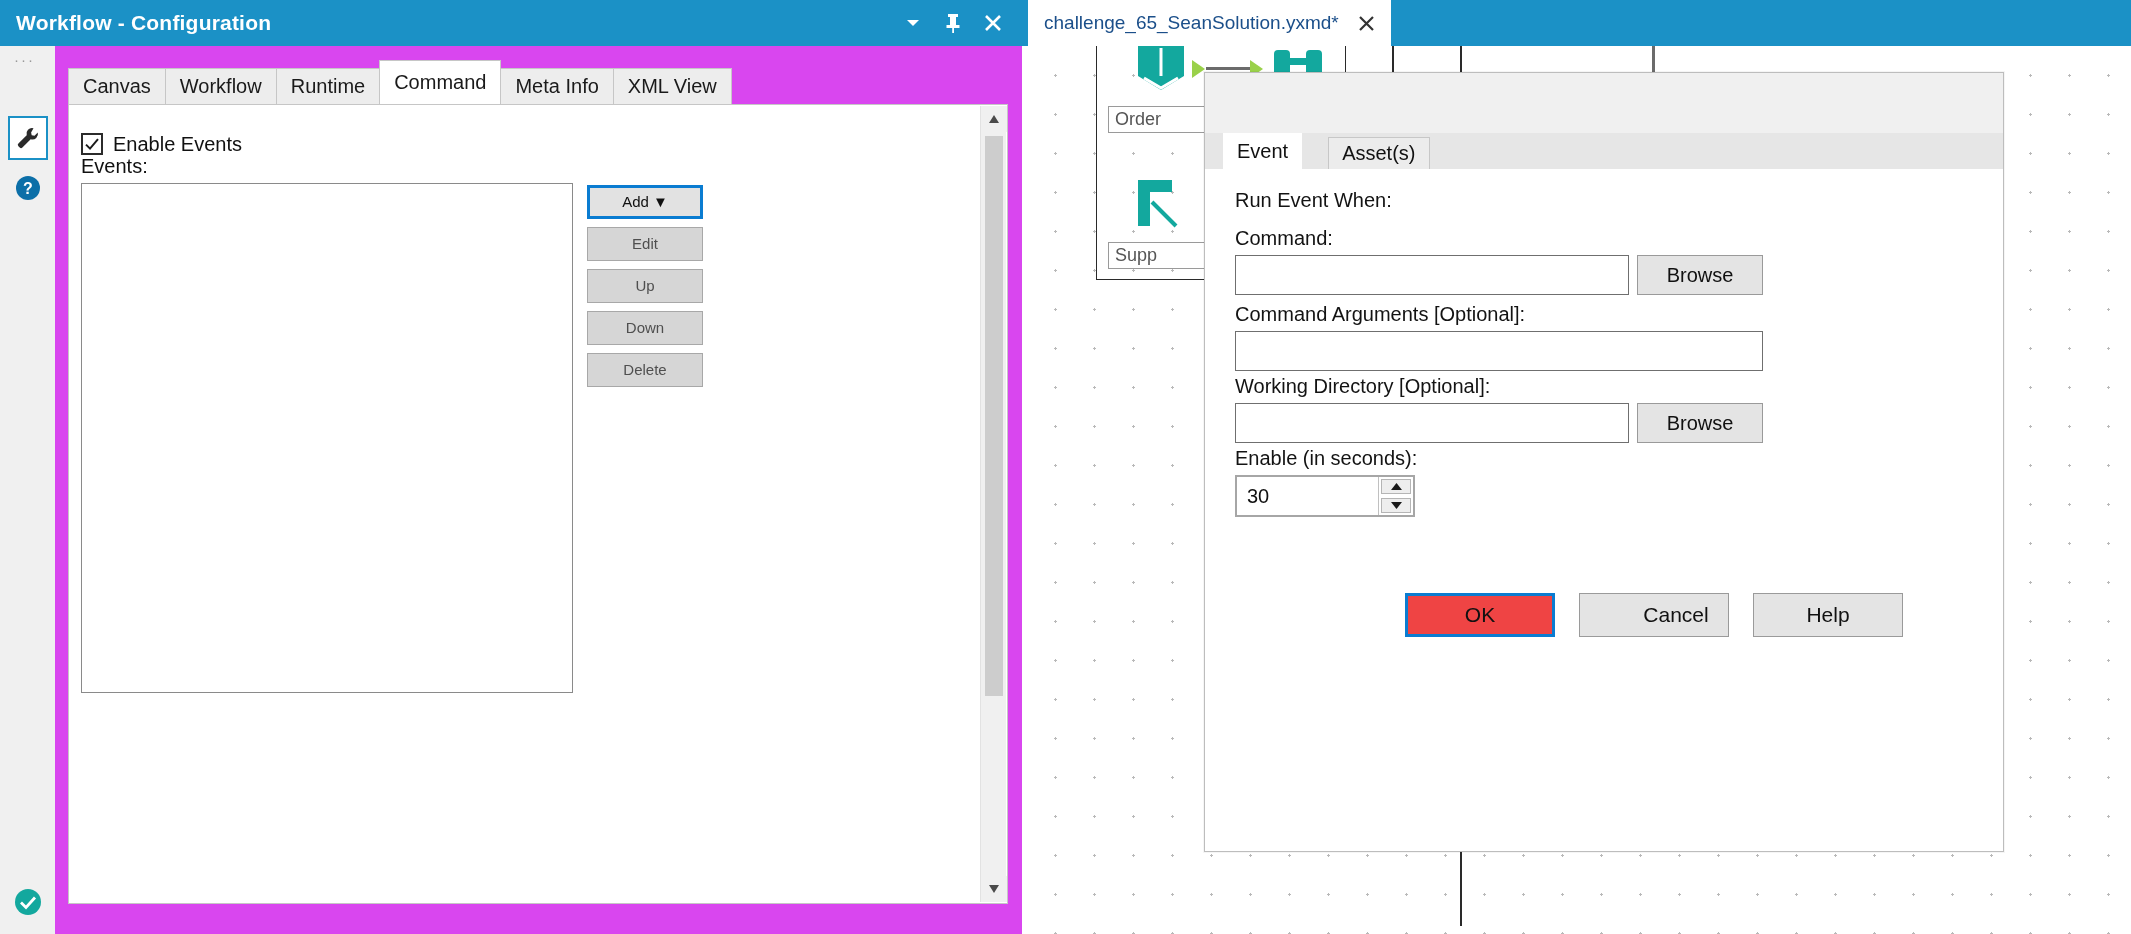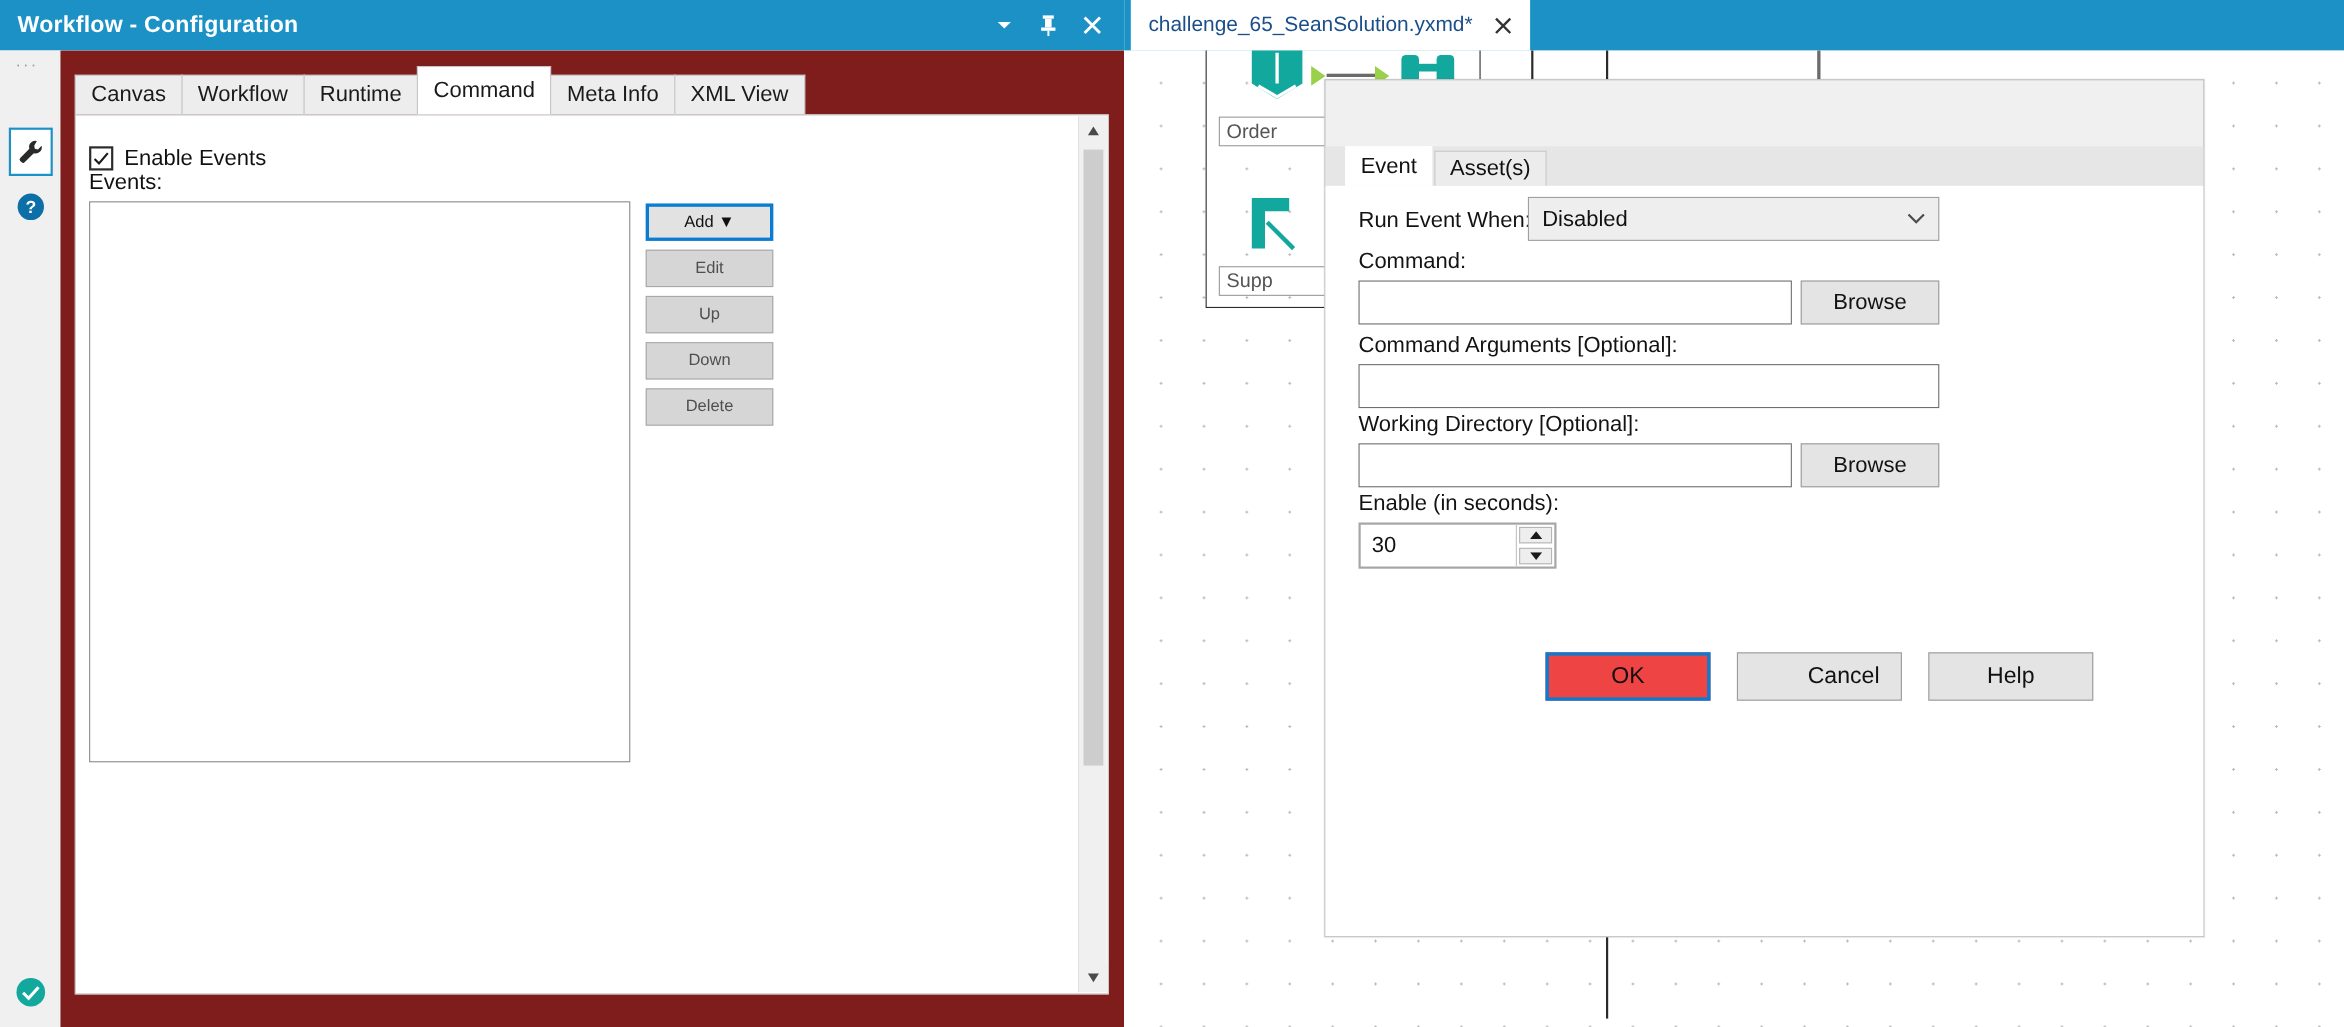--- a/index.html
+++ b/index.html
@@ -60,21 +60,21 @@
     position:absolute;left:8px;top:122px;width:40px;height:40px;
     display:flex;align-items:center;justify-content:center;cursor:pointer;
   }
   .rail-bottom{
     position:absolute;left:10px;bottom:14px;width:36px;height:36px;
     display:flex;align-items:center;justify-content:center;cursor:pointer;
   }
 
   .cfg-main{
     position:absolute;left:55px;top:0;right:0;bottom:0;
-    background:#7f1d1d;
+    background:#d946ef;
   }
   .tabstrip{
     position:absolute;left:13px;top:16px;height:42px;
     display:flex;align-items:flex-end;
   }
   .tab{
     height:36px;padding:0 14px;display:flex;align-items:center;
     background:#ededed;border:1px solid #c6c6c6;border-bottom:none;
     margin-right:-1px;font-size:20px;color:#1a1a1a;cursor:pointer;
     box-sizing:border-box;
@@ -194,20 +194,21 @@
   }
   .dlg-title{font-size:23px;color:#1c1c1c;margin-left:24px;}
   .dlg-close{
     margin-left:auto;margin-right:20px;width:34px;height:34px;
     display:flex;align-items:center;justify-content:center;cursor:pointer;color:#2a2a2a;
   }
   .dlg-tabs{
     position:absolute;left:0;top:60px;width:100%;height:36px;
     background:#e6e6e6;display:flex;align-items:flex-end;padding-left:18px;
     box-sizing:border-box;
+    gap:24px;
   }
   .dlg-tab{
     height:32px;padding:0 13px;display:flex;align-items:center;
     font-size:20px;color:#111;cursor:pointer;box-sizing:border-box;
     border:1px solid #c7c7c7;border-bottom:none;background:#ececec;margin-right:2px;
   }
   .dlg-tab.active{background:#ffffff;border-color:#ffffff;height:36px;}
   .dlg-body{
     position:absolute;left:0;top:96px;right:0;bottom:0;
     background:#ffffff;
@@ -452,28 +453,20 @@
 
 
       <div class="dlg-tabs">
         <div class="dlg-tab active">Event</div>
         <div class="dlg-tab">Asset(s)</div>
       </div>
 
       <div class="dlg-body">
 
         <div class="fld-label" style="left:30px;top:20px;">Run Event When:</div>
-        <div class="sel" style="left:184px;top:10px;width:374px;">
-          <span class="sel-val">Disabled</span>
-          <span class="sel-arrow">
-            <svg width="16" height="10" viewBox="0 0 16 10">
-                <path d="M1 1 L8 8 L15 1" stroke="#4a4a4a" stroke-width="2" fill="none"></path>
-              </svg>
-          </span>
-        </div>
 
         <div class="fld-label" style="left:30px;top:58px;">Command:</div>
         <div class="txtin" style="left:30px;top:86px;width:394px;"></div>
         <div class="browse" style="left:432px;top:86px;width:126px;">Browse</div>
 
         <div class="fld-label" style="left:30px;top:134px;">Command Arguments [Optional]:</div>
         <div class="txtin" style="left:30px;top:162px;width:528px;"></div>
 
         <div class="fld-label" style="left:30px;top:206px;">Working Directory [Optional]:</div>
         <div class="txtin" style="left:30px;top:234px;width:394px;"></div>

